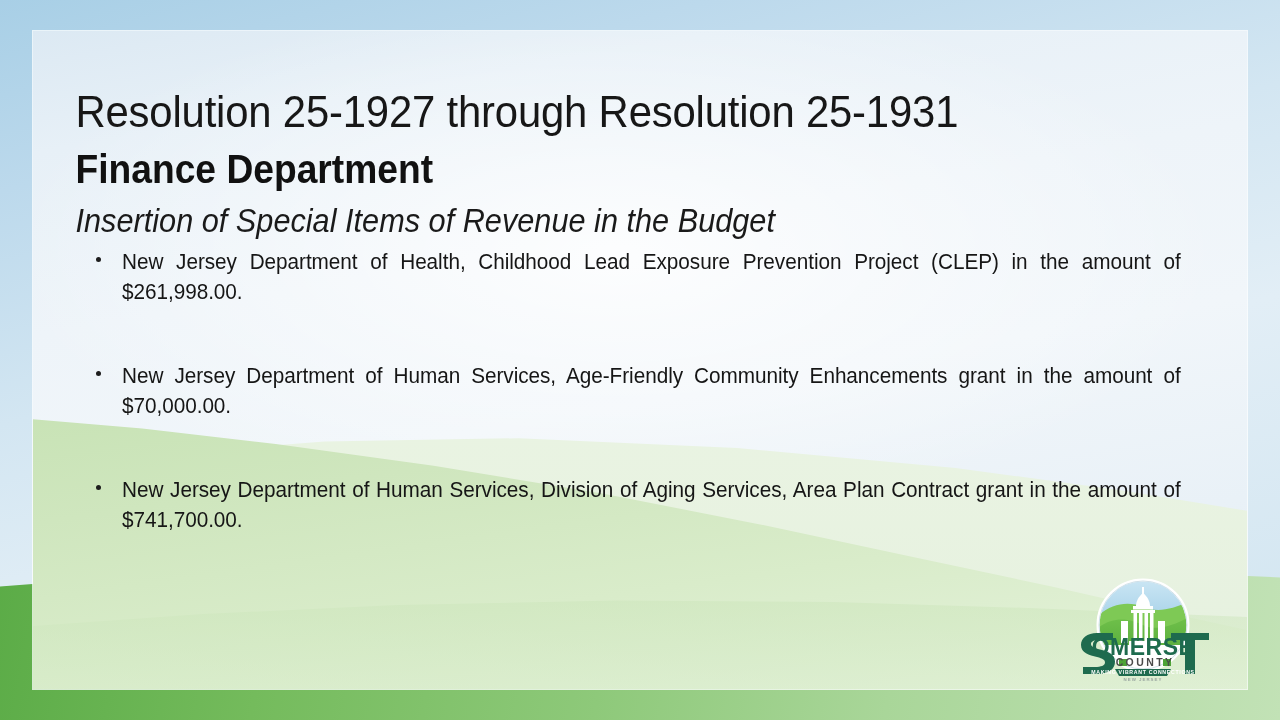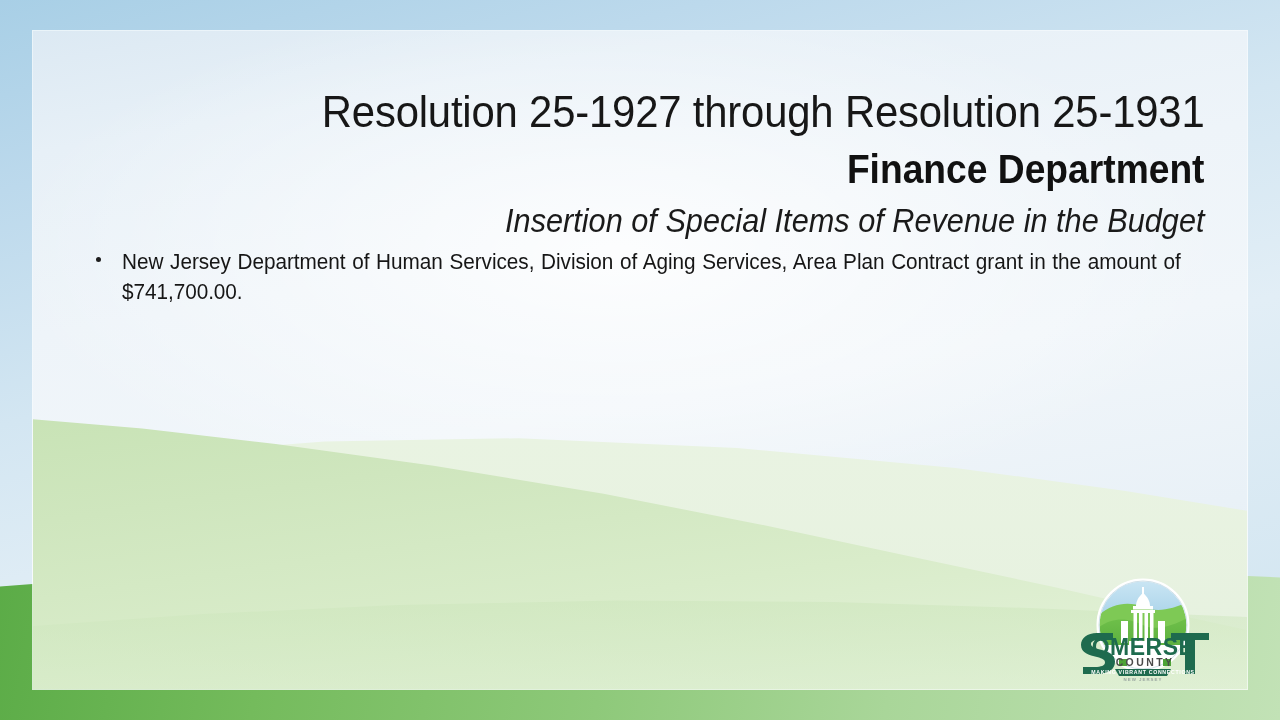--- a/index.html
+++ b/index.html
@@ -53,21 +53,21 @@
   
   #wave-low {
     position:absolute; left:0; bottom:0; width:100%; height:150px;
     background:linear-gradient(180deg,rgba(198,226,179,.55) 0%, rgba(214,235,200,.45) 100%);
     clip-path: polygon(0 58%, 14% 50%, 30% 44%, 48% 41%, 66% 42%, 82% 46%, 100% 52%, 100% 100%, 0 100%);
   }
 
   
   #heading-block {
     position:absolute; left:0; top:56px; width:1214px;
-    text-align:right; z-index:5;
+    text-align:left; z-index:5;
   }
   #title-main {
     font-family:"Liberation Sans", sans-serif;
     font-size:45px; font-weight:400; color:#171717;
     letter-spacing:-.2px;
     transform:scaleX(.93); transform-origin:center;
     line-height:1.12;
     white-space:nowrap;
   }
   #title-sub {
@@ -154,22 +154,30 @@
     <div id="wave-low"></div>
 
     <div id="heading-block">
       <div id="title-main">Resolution 25-1927 through Resolution 25-1931</div>
       <div id="title-sub">Finance Department</div>
       <div id="title-tertiary">Insertion of Special Items of Revenue in the Budget</div>
     </div>
 
     <div id="bullets">
 
-
-
+      <div class="bullet-row">
+        <div class="bullet-dot"><span></span></div>
+        <div class="bullet-text">New Jersey Department of Health, Childhood Lead Exposure Prevention Project (CLEP) in the amount of $261,998.00.</div>
+      </div>
+
+
+      <div class="bullet-row">
+        <div class="bullet-dot"><span></span></div>
+        <div class="bullet-text">New Jersey Department of Human Services, Age-Friendly Community Enhancements grant in the amount of $70,000.00.</div>
+      </div>
 
       <div class="bullet-row">
         <div class="bullet-dot"><span></span></div>
         <div class="bullet-text">New Jersey Department of Human Services, Division of Aging Services, Area Plan Contract grant in the amount of $741,700.00.</div>
       </div>
 
     </div>
 
     <div id="logo">
       <svg viewBox="0 0 168 108" width="168" height="108" xmlns="http://www.w3.org/2000/svg">

